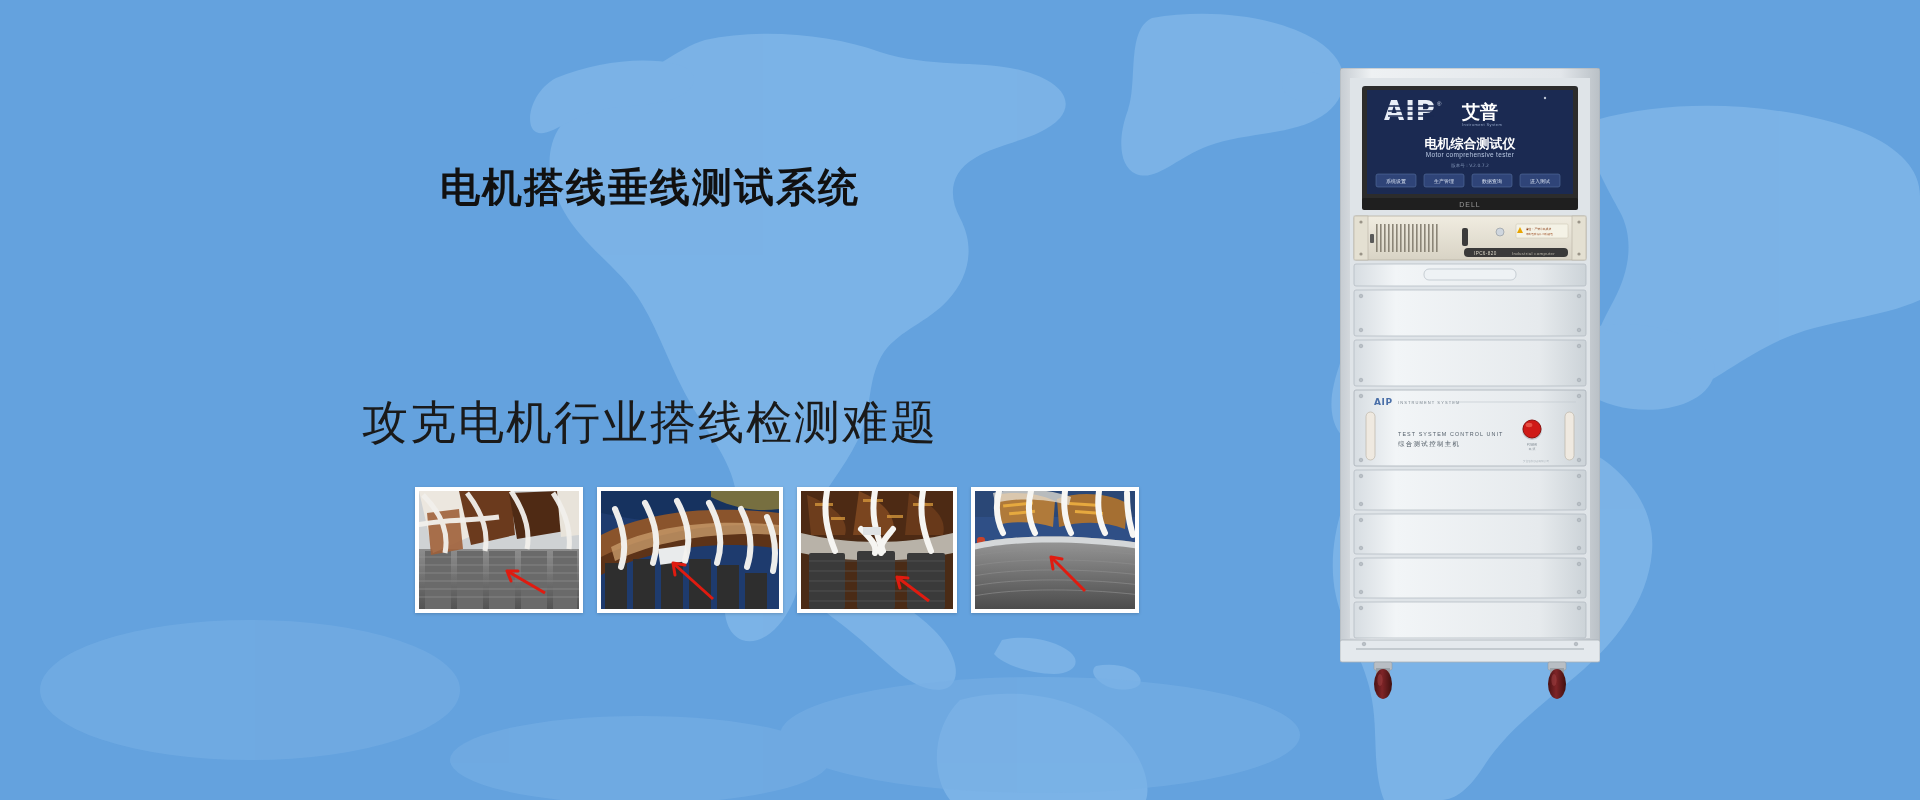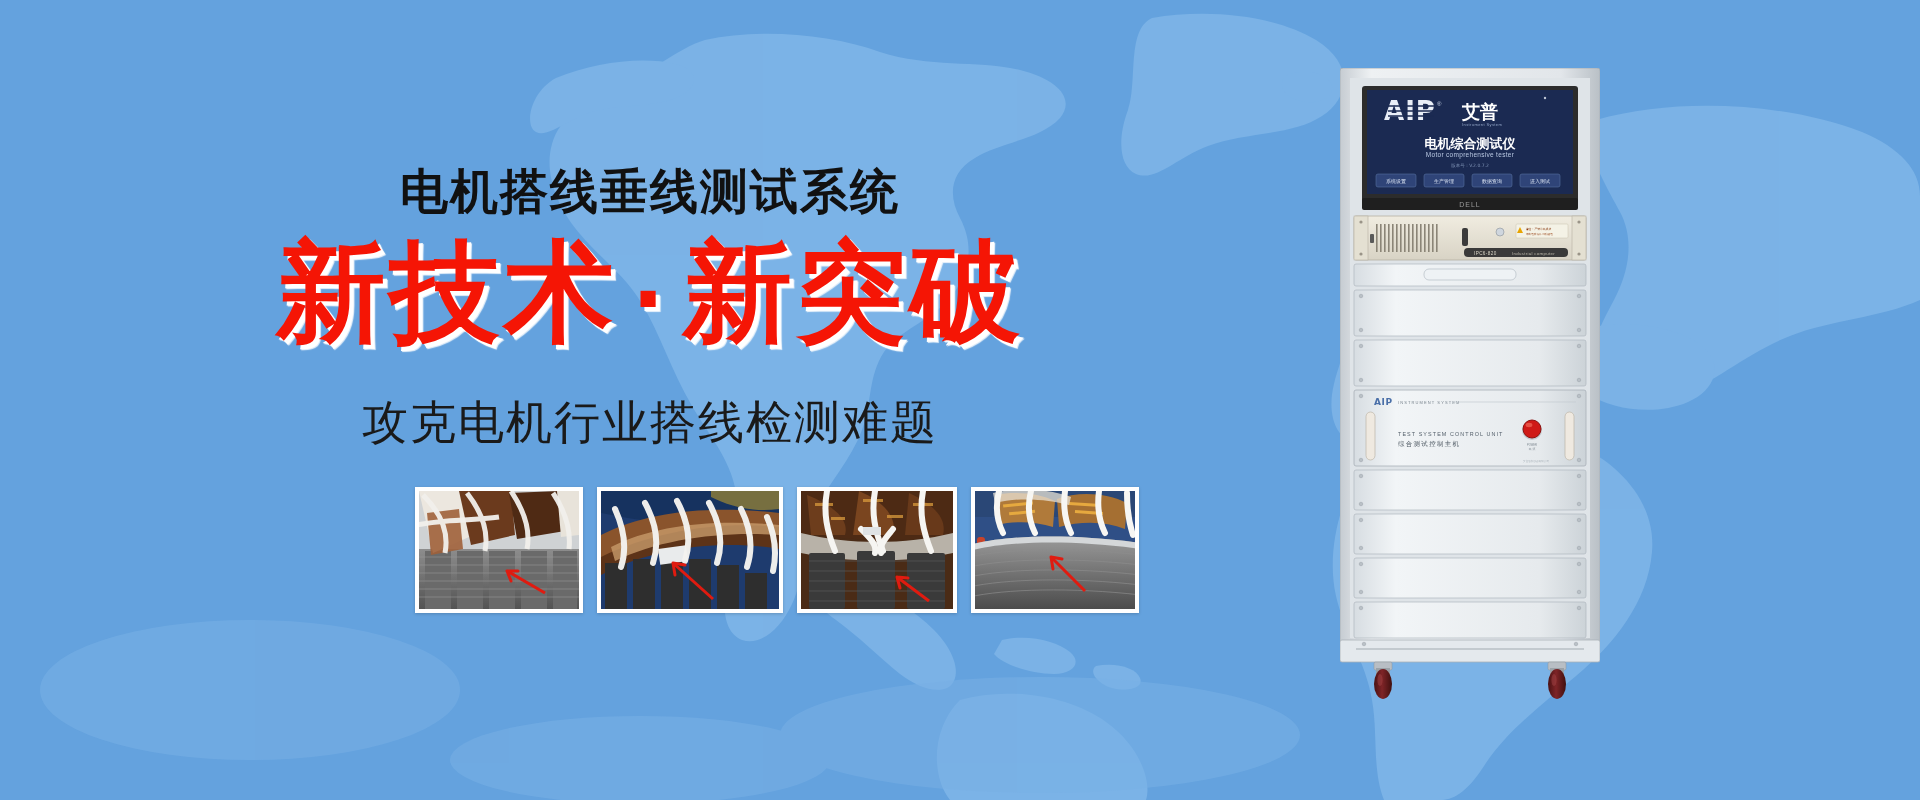--- a/index.html
+++ b/index.html
@@ -24,21 +24,21 @@
   #text-block {
     position:absolute;
     left:0; top:0;
     width:1300px; height:800px;
   }
   #subtitle {
     position:absolute;
     left:0; right:0;
     top:160px;
     text-align:center;
-    font-size:48px;
+    font-size:40px;
     font-weight:bold;
     color:#111111;
     letter-spacing:2px;
     font-family:"DejaVu Sans","Liberation Sans",sans-serif;
   }
   #headline {
     position:absolute;
     left:0; right:0;
     top:228px;
     text-align:center;
@@ -157,23 +157,20 @@
       <ellipse cx="250" cy="690" rx="210" ry="70"></ellipse>
       <ellipse cx="1040" cy="735" rx="260" ry="58"></ellipse>
       <ellipse cx="640" cy="760" rx="190" ry="44"></ellipse>
     </g>
   </svg>
 
   <div id="text-block">
 
     <div id="subtitle">电机搭线垂线测试系统</div>
 
-    <div id="headline">
-      <span>新技术</span><span class="dot">·</span><span>新突破</span>
-    </div>
 
     <div id="tagline">攻克电机行业搭线检测难题</div>
   </div>
 
   <div id="thumb-strip">
 
     <div class="thumb">
       <span class="ph">
         <svg width="160" height="118" viewBox="0 0 160 118">
           <defs>

